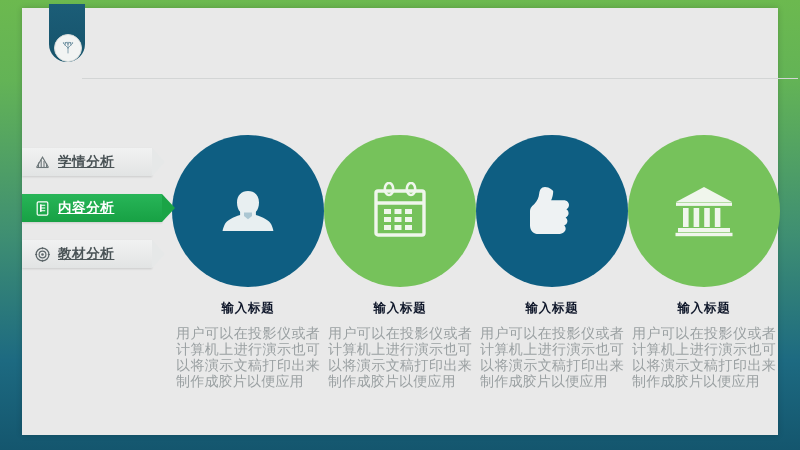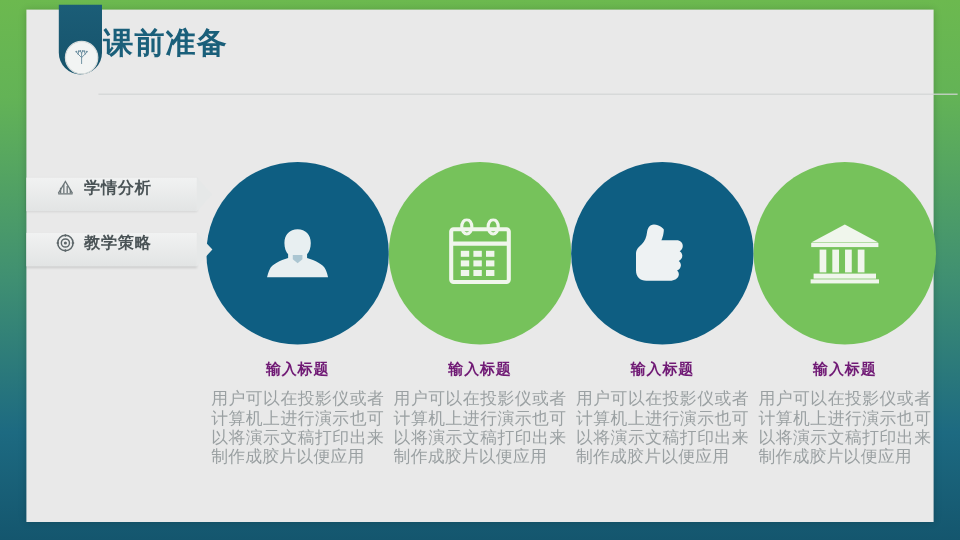--- a/index.html
+++ b/index.html
@@ -66,26 +66,27 @@
     background:linear-gradient(180deg,#3ba3dd 0%,#1b86cb 45%,#0f6fb4 55%,#1a87cd 100%);
     color:#ffffff;border:1px solid #0d5e9c;
     text-shadow:0 1px 1px rgba(0,0,0,.25);
     box-shadow:0 1px 2px rgba(0,0,0,.25), inset 0 1px 0 rgba(255,255,255,.45);
   }
 
   
   #sidebar{position:absolute;left:0;top:140px;z-index:4;}
   .side-item{
     position:relative;height:28px;margin-bottom:18px;
-    display:flex;
-    padding-left:24px;
+    display:flex;align-items:center;
+    padding-left:12px;
     width:118px;
     background:linear-gradient(180deg,#f1f2f2 0%,#e2e4e4 100%);
     box-shadow:0 1px 2px rgba(0,0,0,.13);
     color:#4a5356;
+    text-decoration:underline;
   }
   .side-item::after{
     content:"";position:absolute;right:-13px;top:0;
     width:0;height:0;
     border-top:14px solid transparent;
     border-bottom:14px solid transparent;
     border-left:13px solid #e6e8e8;
   }
   .side-item.active{
     background:linear-gradient(180deg,#28b558 0%,#17a144 100%);
@@ -102,21 +103,21 @@
     display:flex;align-items:center;justify-content:center;
   }
   .circ.blue{background:#0e5e82;}
   .circ.green{background:#76c25b;}
   .circ svg{display:block;}
 
   
   #cols{position:absolute;left:150px;top:292px;width:630px;}
   .col{position:absolute;top:0;width:152px;text-align:center;}
   .col-title{
-    font-size:12.5px;font-weight:bold;color:#701a75;letter-spacing:.7px;
+    font-size:12.5px;font-weight:bold;color:#0f172a;letter-spacing:.7px;
     margin-bottom:8px;
   }
   .col-body{
     font-size:14px;color:#9aa0a2;line-height:16px;letter-spacing:.2px;
     text-align:justify;padding:0 4px;
   }
 </style>
 </head>
 <body>
 
@@ -143,21 +144,20 @@
             <circle cx="3.6" cy="3.0" r="0.75"></circle>
               <circle cx="5.6" cy="2.7" r="0.75"></circle>
             <circle cx="12.4" cy="3.0" r="0.75"></circle>
               <circle cx="10.4" cy="2.7" r="0.75"></circle>
             <circle cx="7" cy="2.4" r="0.75"></circle>
               <circle cx="9" cy="2.4" r="0.75"></circle>
           </g>
         </svg>
       </span>
     </div>
-    <div id="title">课前准备</div>
     <div id="hr"></div>
 
 
     <div id="sidebar">
 
       <div class="side-item">
         <span class="side-ico">
           <svg width="17" height="17" viewBox="0 0 17 17">
             <g fill="none" stroke="#6c7679" stroke-width="1.1">
               <path d="M2.5 13.5 L14.5 13.5"></path>
@@ -165,31 +165,41 @@
                 <path d="M7.2 13 L7.2 5.5"></path>
               <path d="M10 13 L10 7"></path>
                 <path d="M12.6 13 L12.6 9.5"></path>
               <path d="M2.6 13.2 L8.5 3.2 L14.4 13.2"></path>
             </g>
           </svg>
         </span>
         <span class="side-label">学情分析</span>
       </div>
 
+      <div class="side-item active">
+        <span class="side-ico">
+          <svg width="17" height="17" viewBox="0 0 17 17">
+            <rect x="3.2" y="1.8" width="10.6" height="13.4" rx="1.2" fill="none" stroke="#ffffff" stroke-width="1.2"></rect>
+            <path d="M6 5.2 L11.2 5.2 M6 8 L11.2 8 M6 10.8 L11.2 10.8" stroke="#ffffff" stroke-width="1.1"></path>
+            <rect x="6" y="4.4" width="1.6" height="7.4" fill="#ffffff"></rect>
+          </svg>
+        </span>
+        <span class="side-label">内容分析</span>
+      </div>
 
       <div class="side-item">
         <span class="side-ico">
           <svg width="17" height="17" viewBox="0 0 17 17">
             <circle cx="8.5" cy="8.5" r="6.4" fill="none" stroke="#5d676a" stroke-width="1.3"></circle>
             <circle cx="8.5" cy="8.5" r="3.4" fill="none" stroke="#5d676a" stroke-width="1.2"></circle>
             <circle cx="8.5" cy="8.5" r="1.3" fill="#5d676a"></circle>
             <path d="M8.5 1.2 L8.5 3.2 M8.5 13.8 L8.5 15.8 M1.2 8.5 L3.2 8.5 M13.8 8.5 L15.8 8.5" stroke="#5d676a" stroke-width="1.2"></path>
           </svg>
         </span>
-        <span class="side-label">教学策略</span>
+        <span class="side-label">教材分析</span>
       </div>
 
 
     </div>
 
     <div id="circles">
 
       <div class="circ blue" style="left:0px;">
         <span>
           <svg width="60" height="60" viewBox="0 0 60 60">

